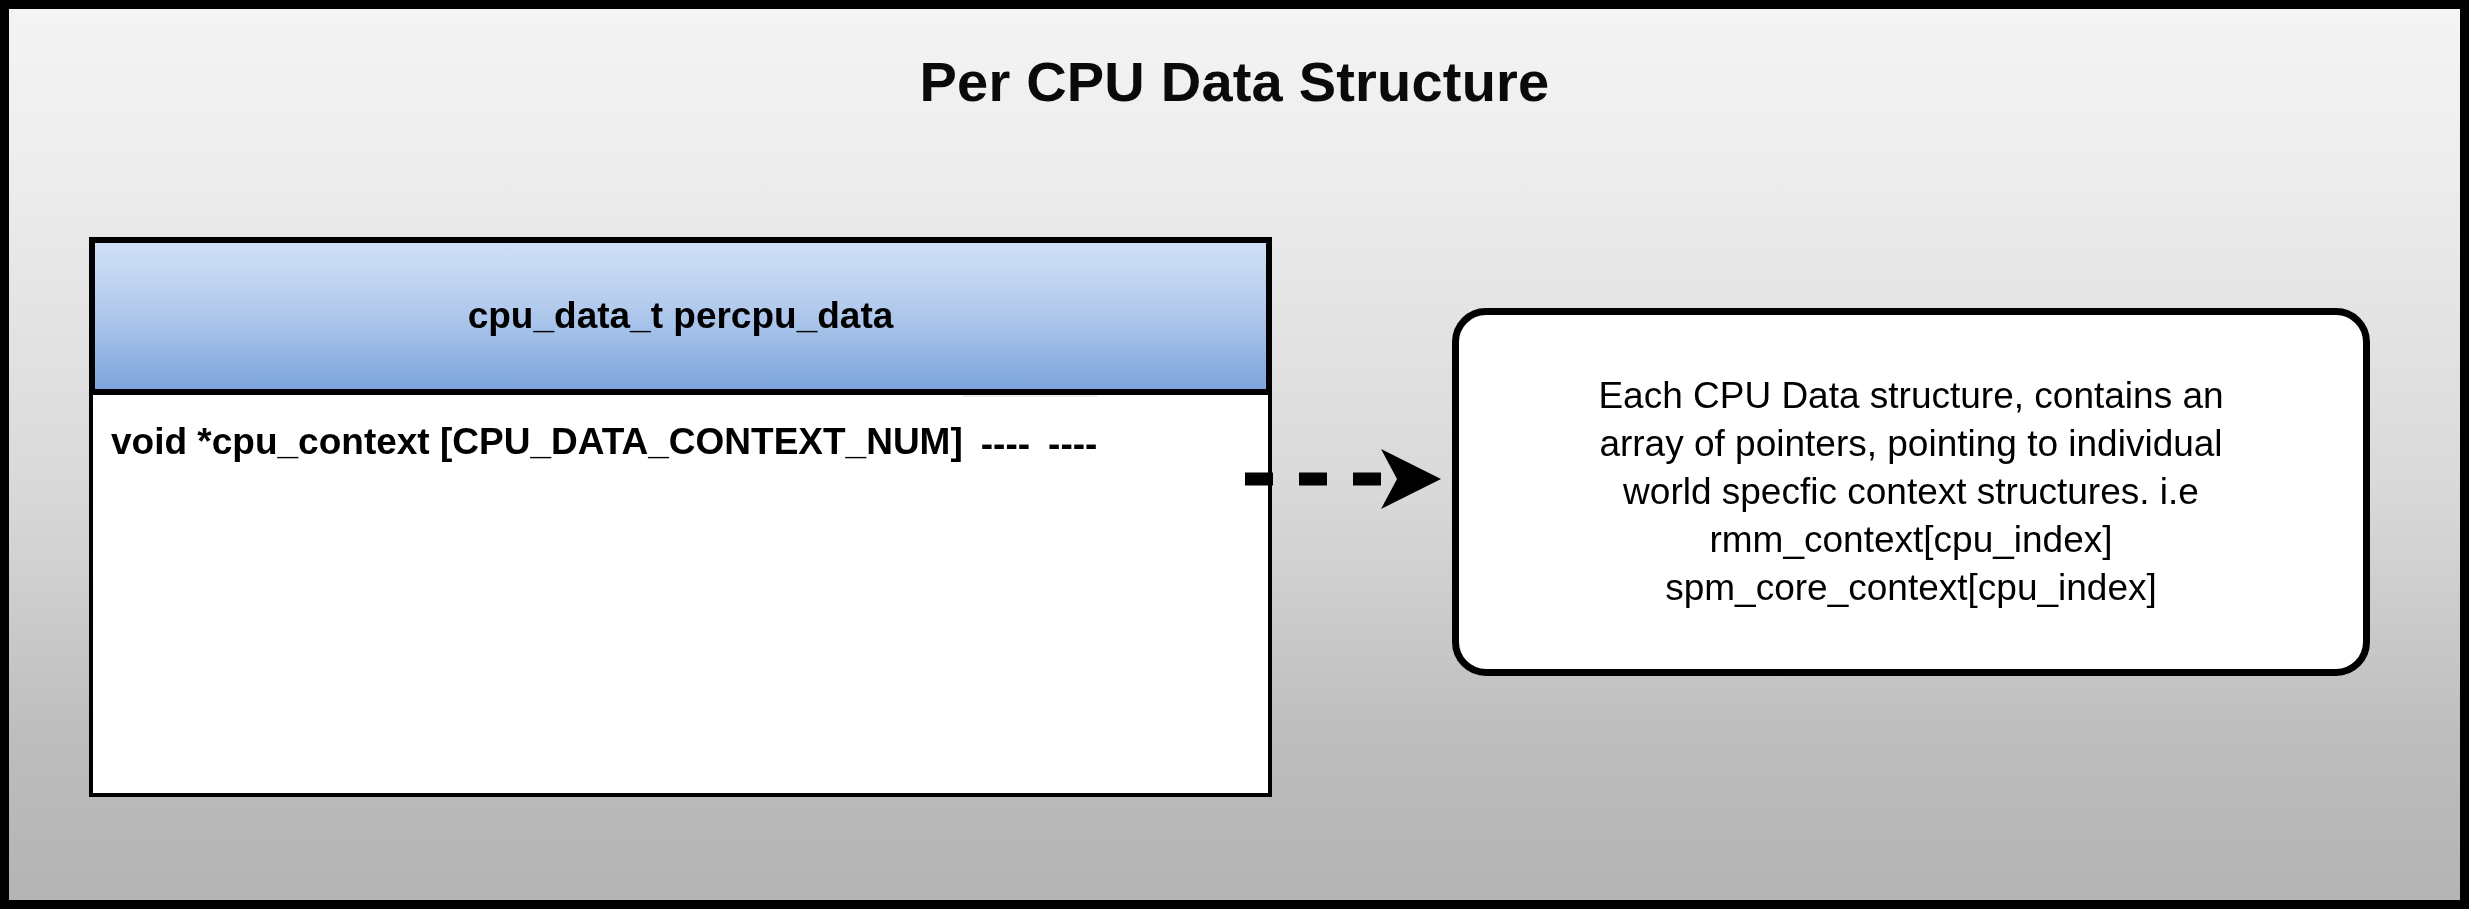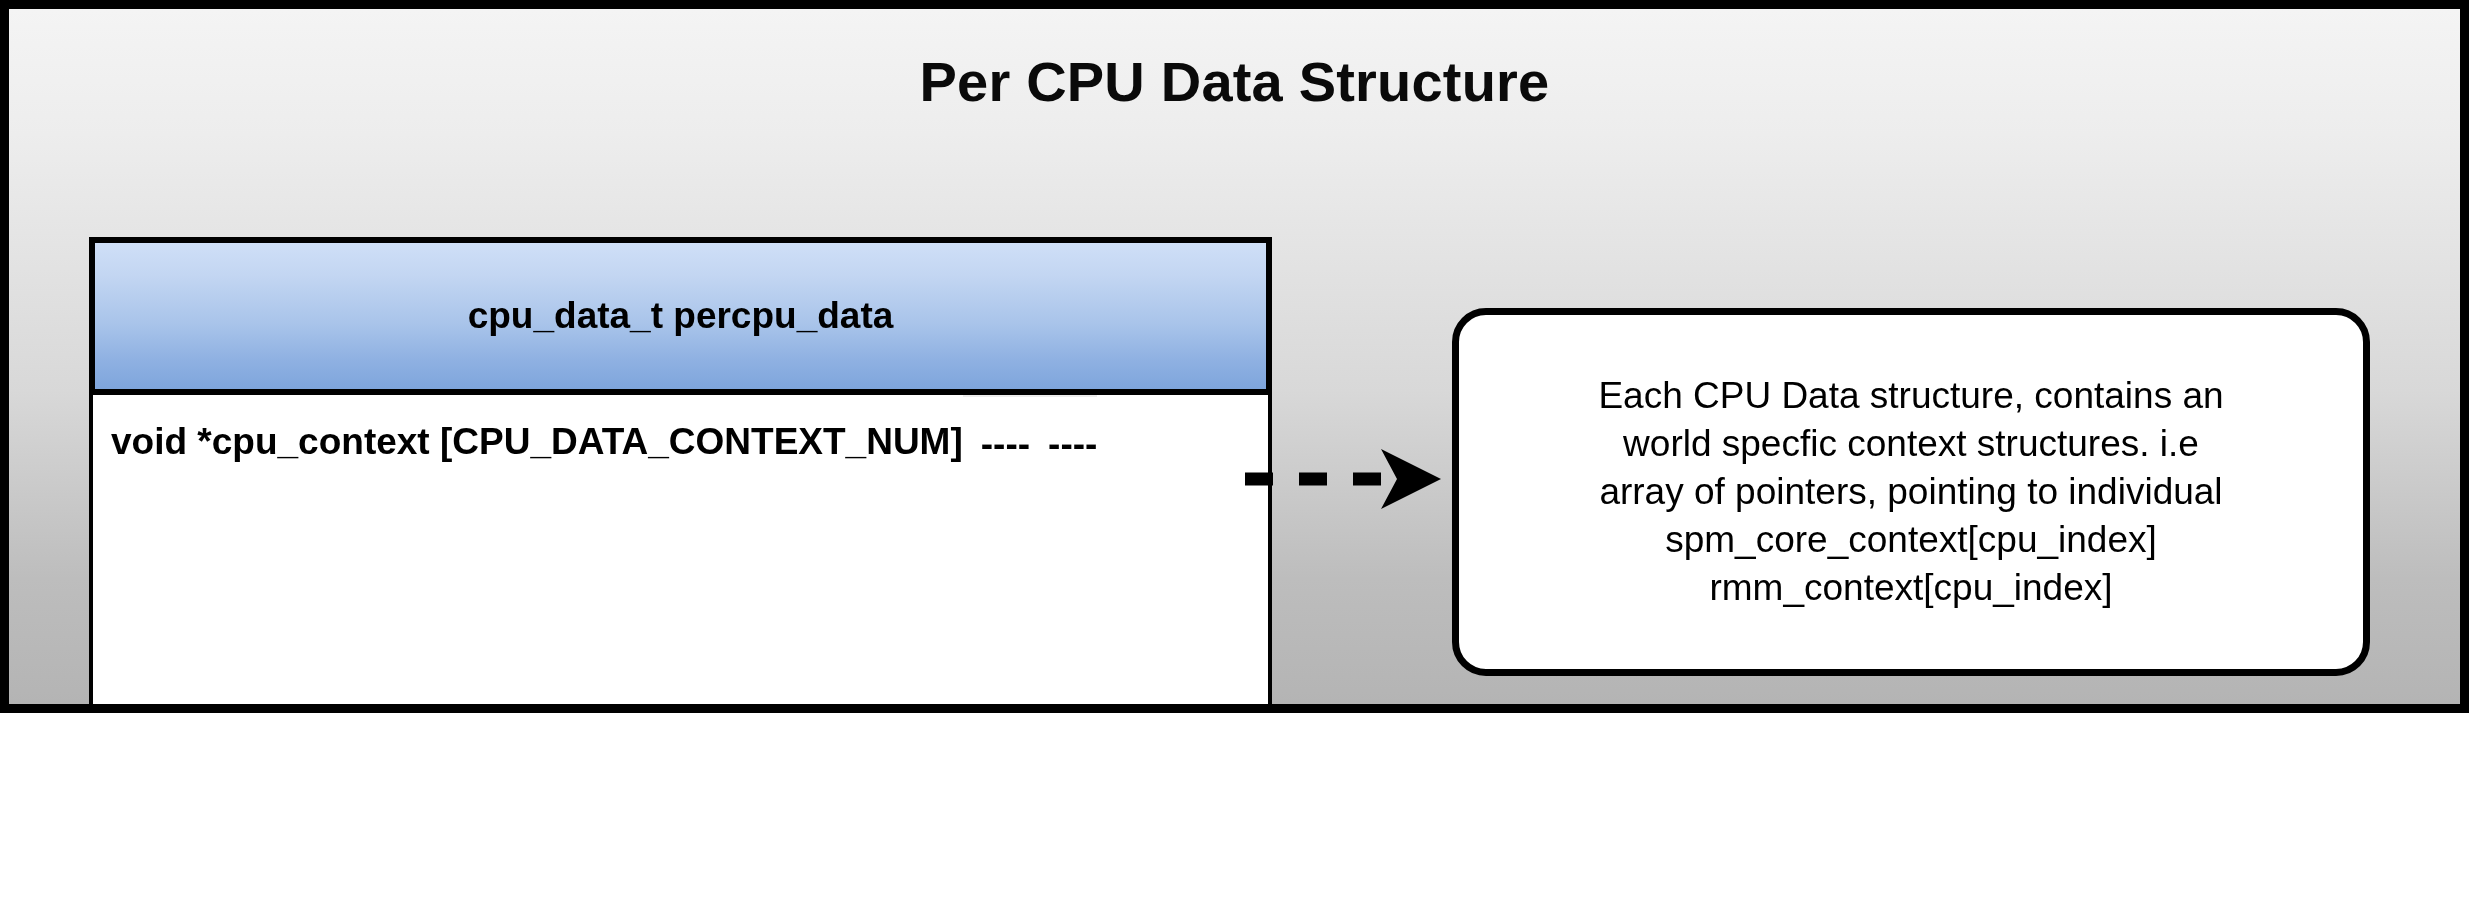--- a/index.html
+++ b/index.html
@@ -4,21 +4,21 @@
 <style>
   html, body {
     margin: 0;
     padding: 0;
     background: #ffffff;
   }
 
   .canvas {
     position: relative;
     width: 2469px;
-    height: 713px;
+    height: 909px;
     box-sizing: border-box;
     border: 9px solid #000000;
     background: linear-gradient(180deg, #f4f4f4 0%, #ededed 18%, #d8d8d8 55%, #bdbdbd 82%, #b4b4b4 100%);
     font-family: "Liberation Sans", sans-serif;
     overflow: hidden;
   }
 
   
   .page-title {
     position: absolute;
@@ -153,20 +153,20 @@
   <div class="connector">
     <svg width="200" height="76" viewBox="0 0 200 76">
       <line x1="0" y1="38" x2="142" y2="38" stroke="#000000" stroke-width="13" stroke-dasharray="28,26"></line>
       <path d="M 136 8 L 196 38 L 136 68 L 152 38 Z" fill="#000000"></path>
     </svg>
   </div>
 
   <div class="callout">
     <div class="callout-text">
       <span class="callout-line">Each CPU Data structure, contains an</span>
+      <span class="callout-line">array of pointers, pointing to individual</span>
       <span class="callout-line">world specfic context structures. i.e</span>
-      <span class="callout-line">array of pointers, pointing to individual</span>
+      <span class="callout-line">rmm_context[cpu_index]</span>
       <span class="callout-line">spm_core_context[cpu_index]</span>
-      <span class="callout-line">rmm_context[cpu_index]</span>
     </div>
   </div>
 
 </div>
 
 </body></html>

